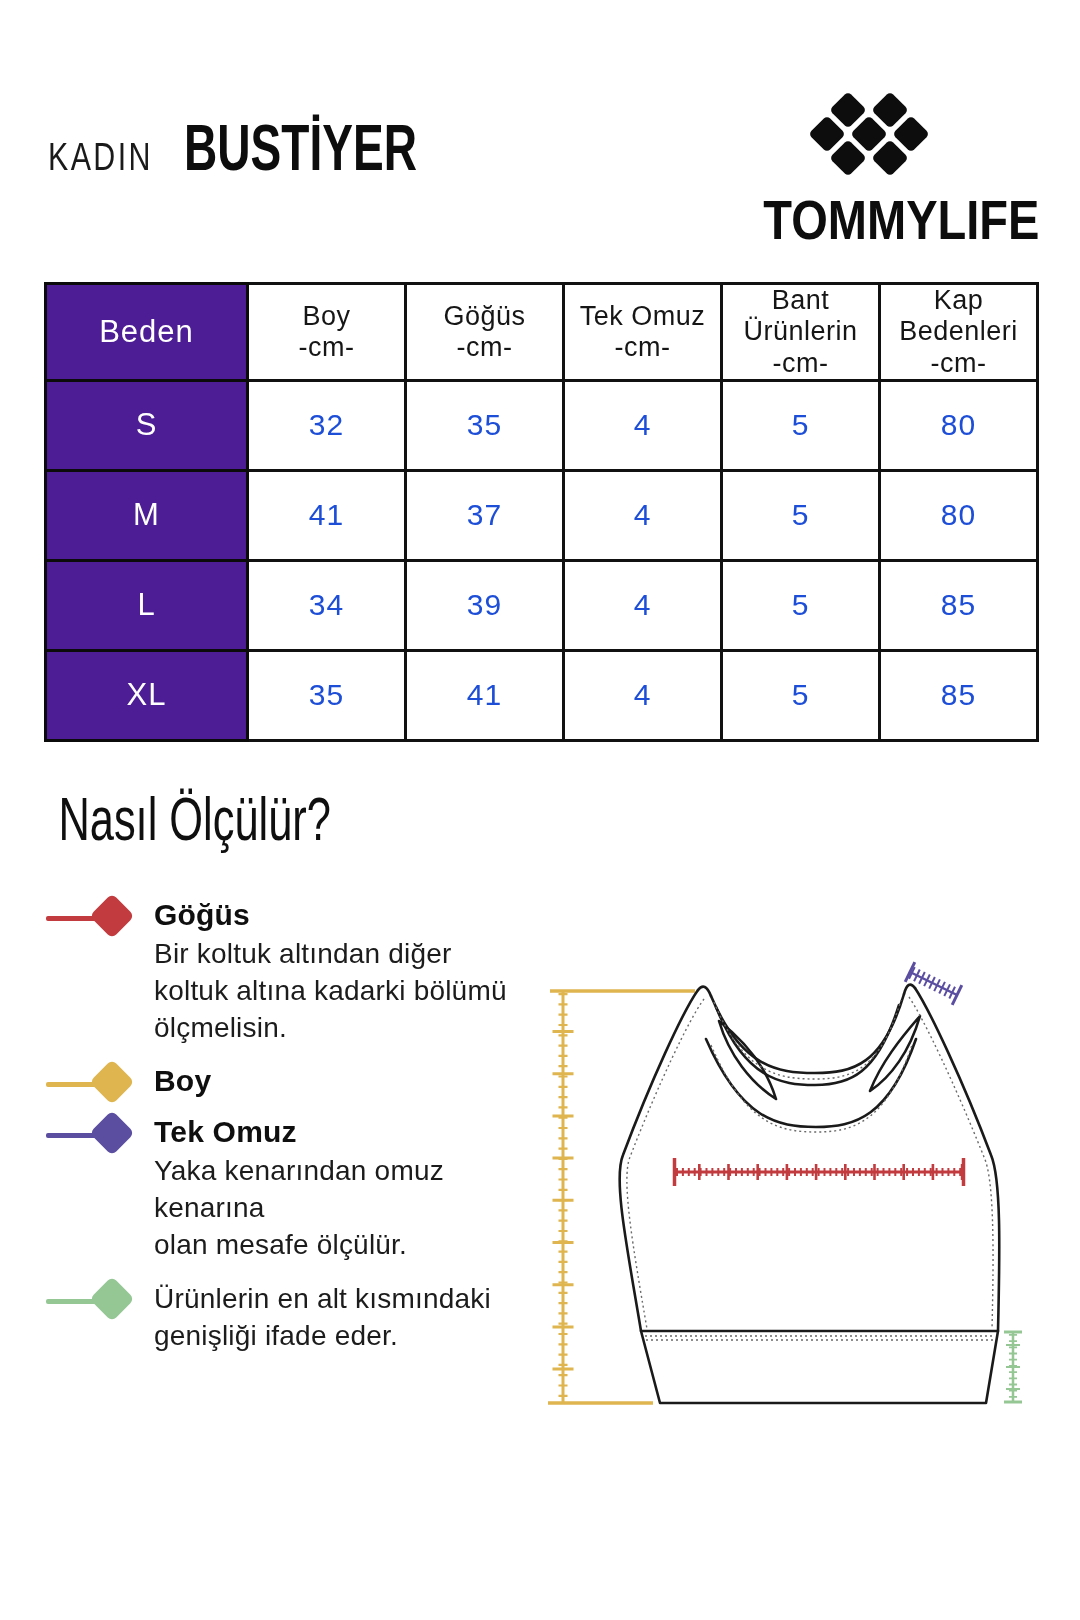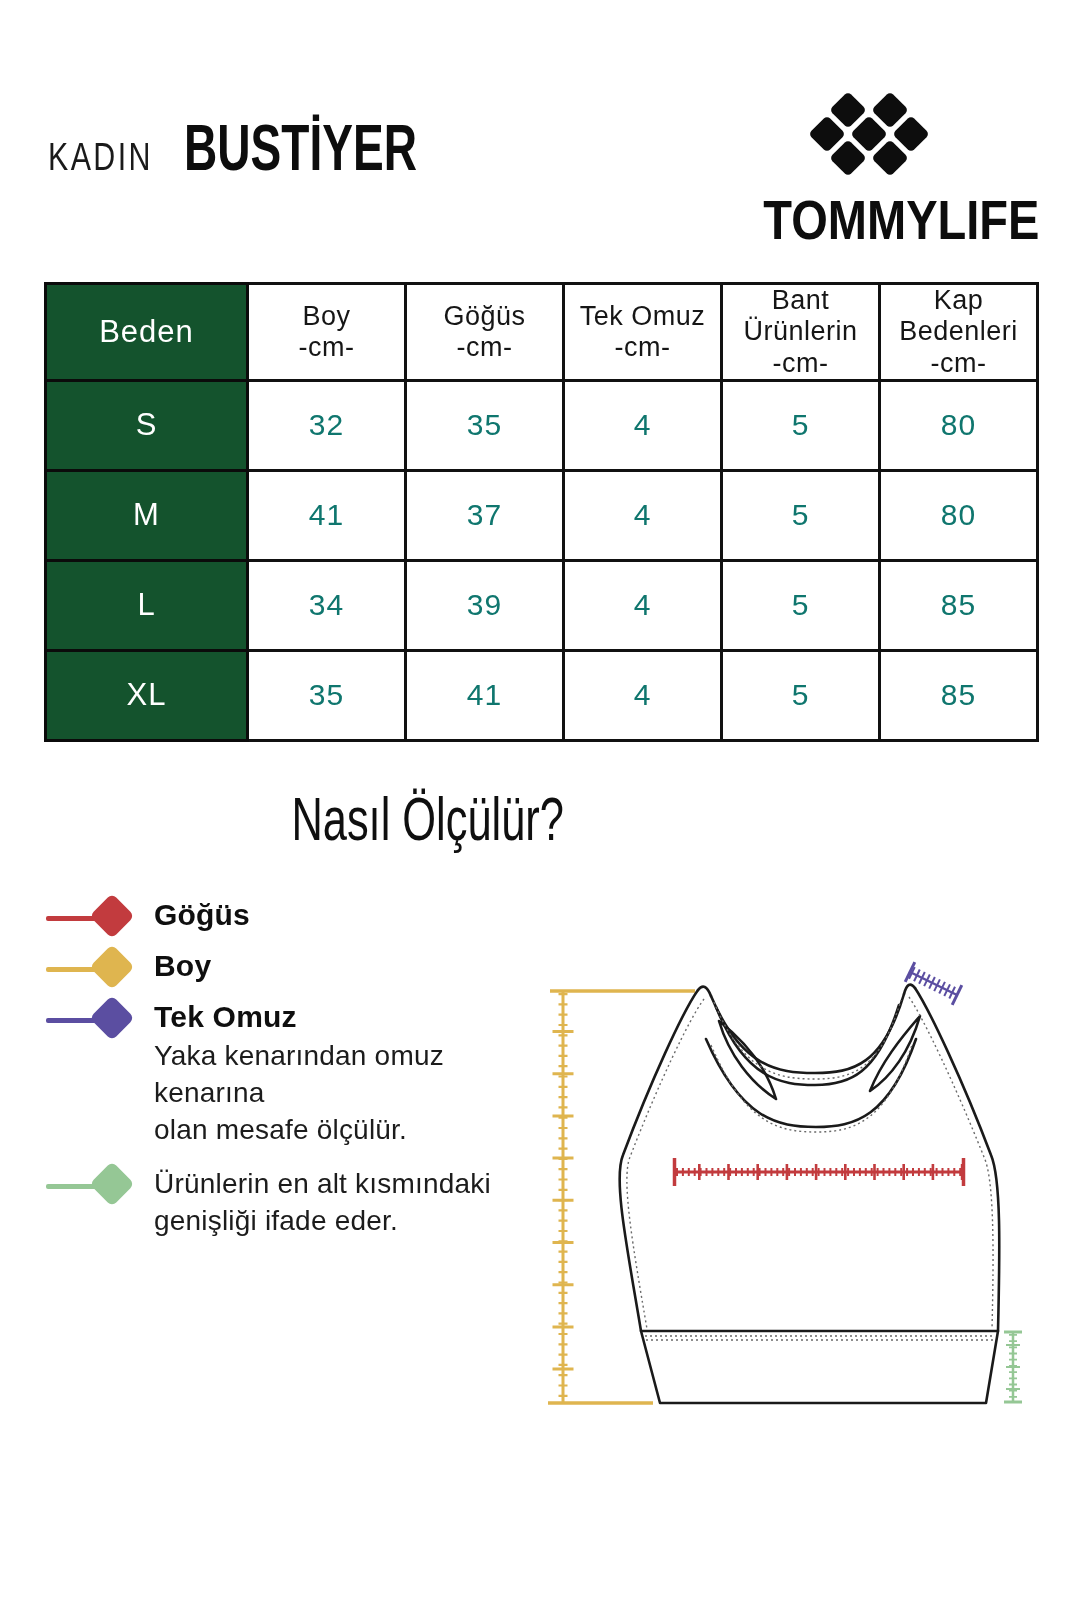--- a/index.html
+++ b/index.html
@@ -28,29 +28,29 @@
   
   table.size-table {
     position:absolute; left:44px; top:282px;
     border-collapse:collapse; table-layout:fixed;
   }
   table.size-table th, table.size-table td {
     border:3px solid #111; text-align:center; vertical-align:middle;
     font-weight:400; padding:0;
   }
   table.size-table .hdr-cell { height:80px; font-size:27px; line-height:1.16; letter-spacing:0.5px; color:#161616; }
-  table.size-table td { height:87px; font-size:30px; letter-spacing:1px; color:#0f766e; }
+  table.size-table td { height:87px; font-size:30px; letter-spacing:1px; color:#1d4ed8; }
   table.size-table .size-col {
-    background:#14532d; color:#fff; border-color:#0b0b0b;
+    background:#4c1d95; color:#fff; border-color:#0b0b0b;
     font-size:31px; letter-spacing:1px; font-weight:400;
   }
   .hdr-line { display:block; }
 
   
-  .section-title-wrap { position:absolute; left:0; top:788px; width:856px; text-align:center; }
+  .section-title-wrap { position:absolute; left:0; top:788px; width:856px; }
   .section-title { font-size:62px; font-weight:500; color:#0f0f0f; line-height:1.0;
                    transform:scaleX(0.70); transform-origin:center; }
 
   
   .legend { position:absolute; left:64px; top:898px; width:452px; }
   .legend-item { position:relative; padding-left:90px; margin-bottom:17px; }
   .legend-item h3 { margin:0 0 4px 0; font-size:30px; font-weight:700; color:#0f0f0f; letter-spacing:0.2px; }
   .legend-item p { margin:0; font-size:28px; line-height:1.32; color:#1c1c1c; white-space:pre-line; letter-spacing:0.2px; }
   .marker { position:absolute; left:-18px; top:2px; width:100px; height:36px; }
   .marker-line { position:absolute; left:0; top:16px; width:66px; height:5px; border-radius:2px; }
@@ -161,20 +161,23 @@
 </div>
 
 <div class="legend">
 
   <div class="legend-item">
     <span class="marker">
       <span class="marker-line" style="background: rgb(194, 59, 62);"></span>
       <span class="marker-diamond" style="background: rgb(194, 59, 62);"></span>
     </span>
     <h3>Göğüs</h3>
+    <p>Bir koltuk altından diğer
+koltuk altına kadarki bölümü
+ölçmelisin.</p>
   </div>
 
   <div class="legend-item">
     <span class="marker">
       <span class="marker-line" style="background: rgb(223, 181, 79);"></span>
       <span class="marker-diamond" style="background: rgb(223, 181, 79);"></span>
     </span>
     <h3>Boy</h3>
   </div>
 

